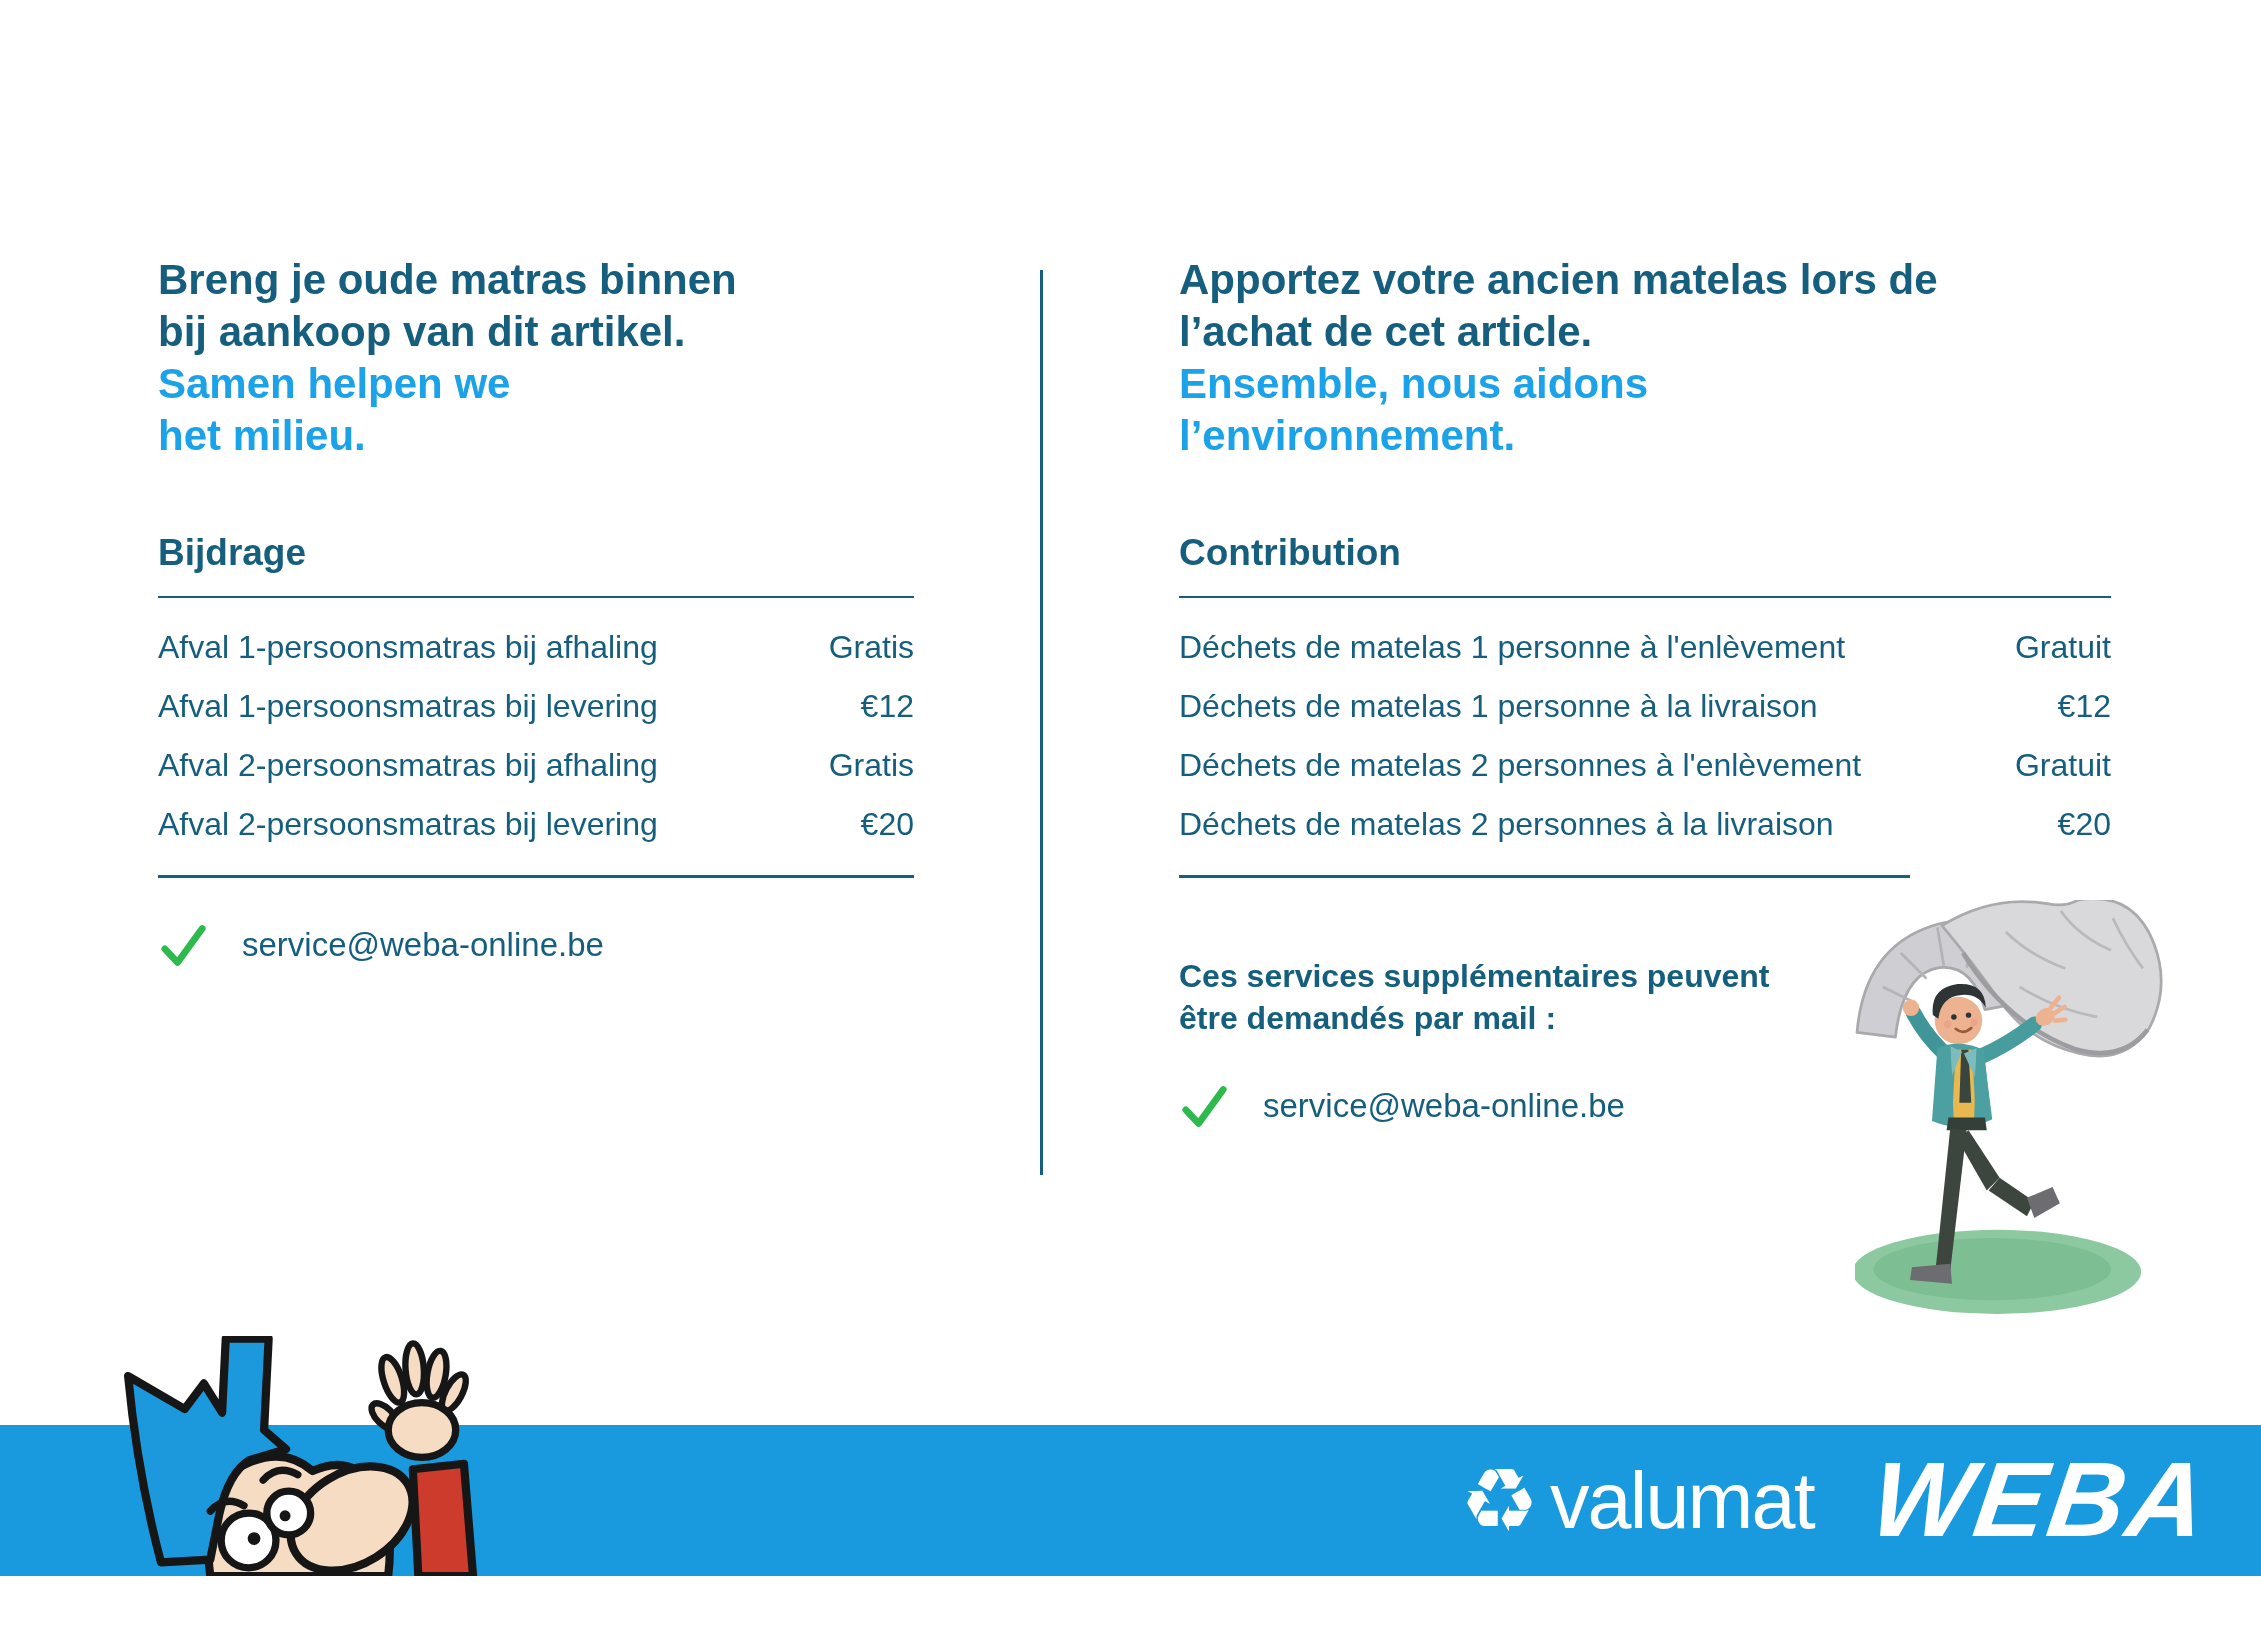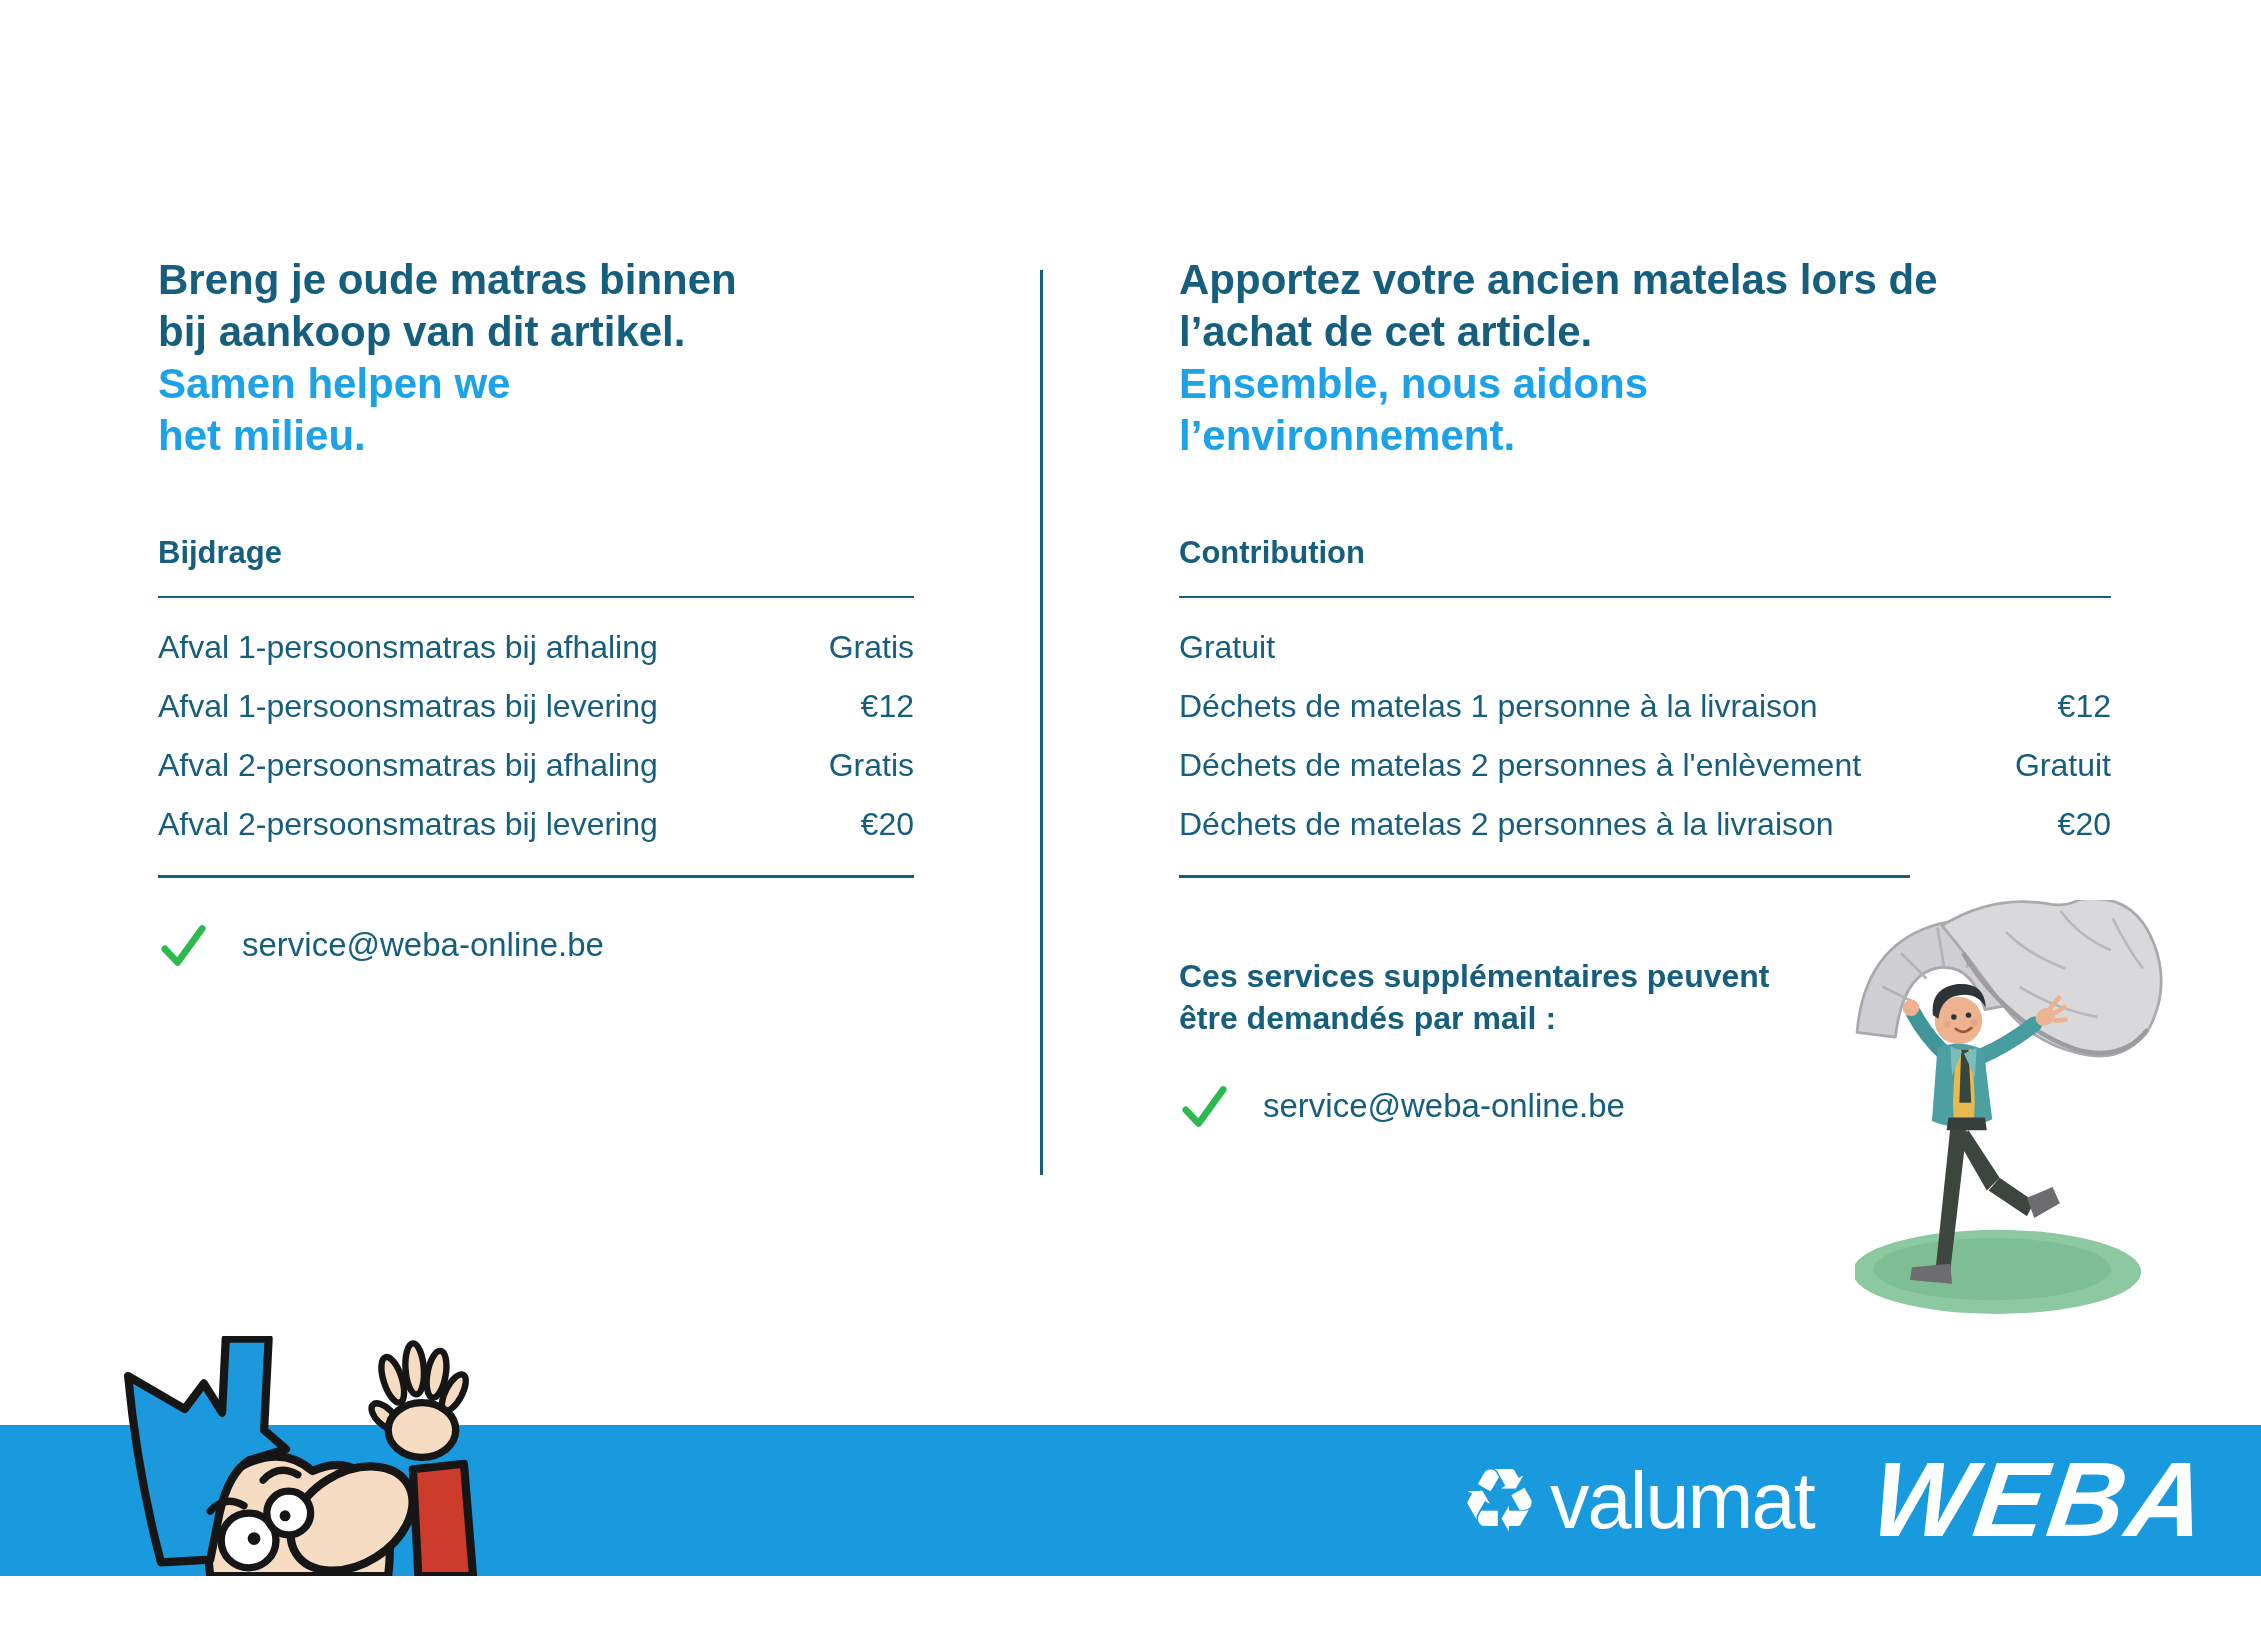--- a/index.html
+++ b/index.html
@@ -8,21 +8,21 @@
     font-family:"Liberation Sans",sans-serif;color:var(--dark,#155e7e);
   }
   
   .col{position:absolute;top:254px;}
   .col--left{left:158px;width:756px;}
   .col--right{left:1179px;width:932px;}
   .divider-v{position:absolute;left:1040px;top:270px;width:2.7px;height:905px;background:var(--dark,#155e7e);}
   .heading{margin:0;font-size:42px;line-height:52px;font-weight:bold;letter-spacing:0;}
   .heading span{display:block;}
   .heading .light{color:var(--light,#1ba2e8);}
-  .section-label{margin-top:74px;font-size:31px;line-height:33px;font-weight:bold;}
+  .section-label{margin-top:74px;font-size:37px;line-height:33px;font-weight:bold;}
   .rule{margin-top:26.5px;height:2.7px;background:var(--dark,#155e7e);}
   .rule--after-table{margin-top:21px;}
   .rule--short{width:731px;}
   .price-table{margin-top:20px;}
   .prow{display:flex;justify-content:space-between;align-items:baseline;height:59px;line-height:59px;font-size:32px;}
   .prow .val{text-align:left;}
   .note{margin-top:77px;font-size:32px;font-weight:bold;line-height:42px;}
   .note span{display:block;}
   .email-row{margin-top:42px;display:flex;align-items:center;gap:33px;}
   .email{font-size:33px;}
@@ -87,20 +87,21 @@
     <h1 class="heading">
       <span>Apportez votre ancien matelas lors de</span>
       <span>l’achat de cet article.</span>
       <span class="light">Ensemble, nous aidons</span>
       <span class="light">l’environnement.</span>
     </h1>
     <div class="section-label">Contribution</div>
     <div class="rule"></div>
     <div class="price-table">
       <div class="prow">
+        <span class="lbl">Déchets de matelas 1 personne à l'enlèvement</span>
         <span class="val">Gratuit</span>
       </div>
       <div class="prow">
         <span class="lbl">Déchets de matelas 1 personne à la livraison</span>
         <span class="val">€12</span>
       </div>
       <div class="prow">
         <span class="lbl">Déchets de matelas 2 personnes à l'enlèvement</span>
         <span class="val">Gratuit</span>
       </div>

